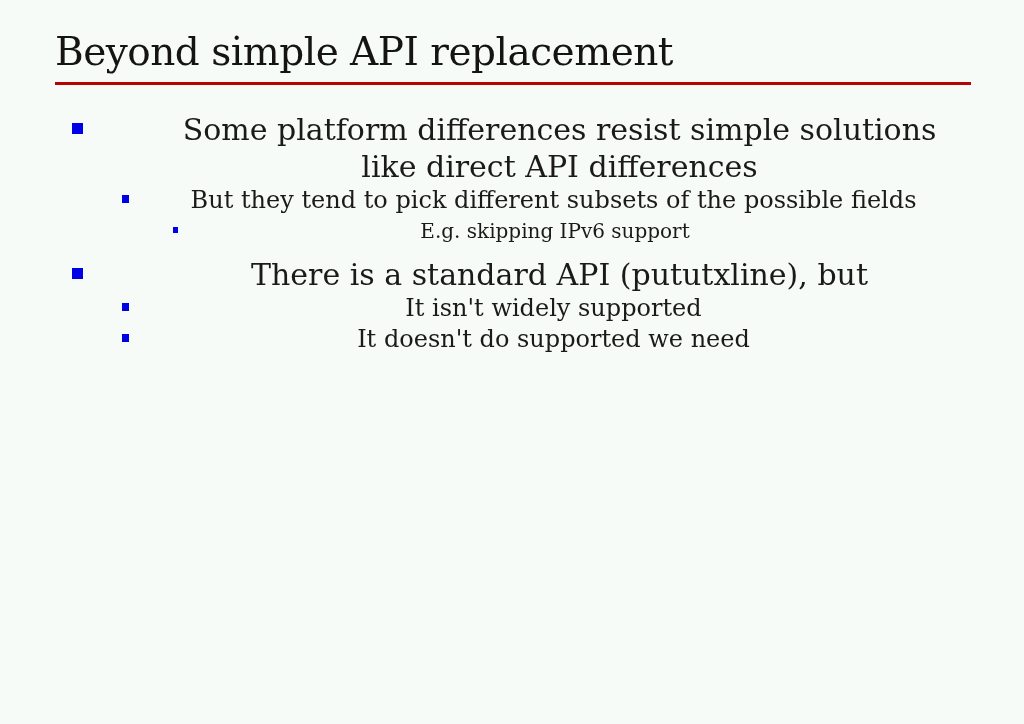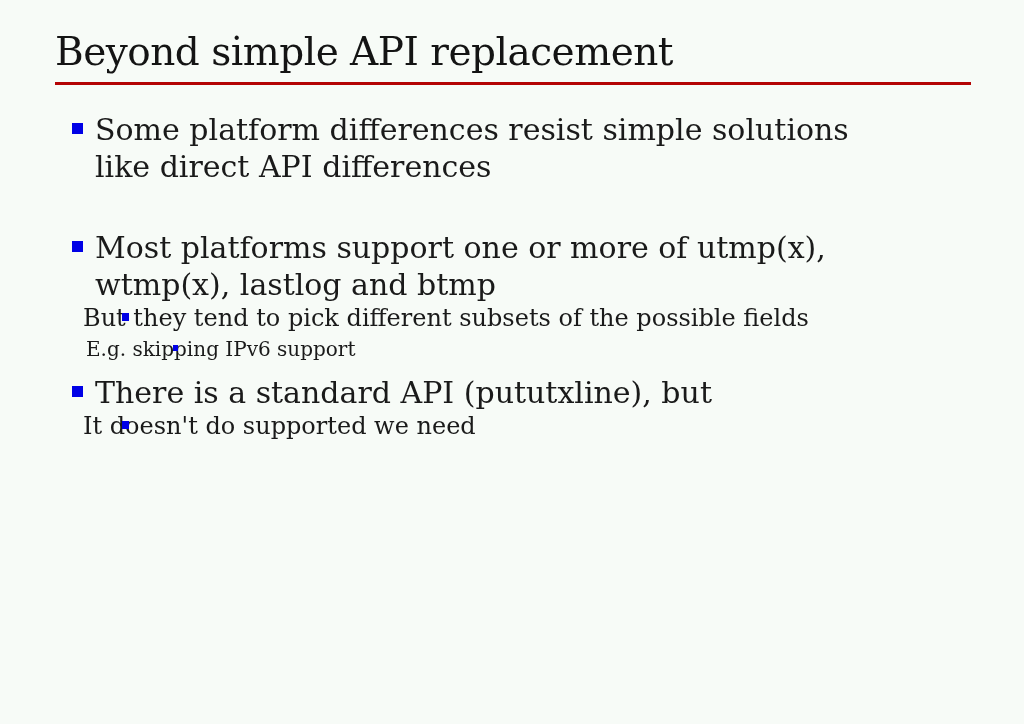--- a/index.html
+++ b/index.html
@@ -29,21 +29,21 @@
   }
   .rule {
     margin: 6px 0 0 55px;
     width: 916px;
     height: 3px;
     background: #b40404;
   }
   .content {
     margin-top: 26px;
   }
-  .li { position: relative; }
+  .li { position: relative; text-align: center; }
   .li .marker {
     position: absolute;
     background: #0000e6;
   }
   .l1 { padding-left: 95px; font-size: 30px; line-height: 37px; }
   .l1 .marker { left: 72px; top: 12px; width: 11px; height: 11px; }
   .l2 { padding-left: 83px; font-size: 24px; line-height: 31px; }
   .l2 .marker { left: 122px; top: 10px; width: 7px; height: 8px; }
   .l3 { padding-left: 86px; font-size: 20px; line-height: 30px; }
   .l3 .marker { left: 173px; top: 11px; width: 5px; height: 6px; }
@@ -66,41 +66,40 @@
   <section class="content">
 
     <div class="li l1">
       <span class="marker"></span>
       <p class="line">Some platform differences resist simple solutions</p>
       <p class="line">like direct API differences</p>
     </div>
 
 
 
-    <div class="li l1 gap-lg">
-      <span class="marker"></span>
-      <p class="line">Most platforms support one or more of utmp(x),</p>
-      <p class="line">wtmp(x), lastlog and btmp</p>
-    </div>
 
     <div class="li l2">
       <span class="marker"></span>
       <p class="line">But they tend to pick different subsets of the possible fields</p>
     </div>
 
     <div class="li l3">
       <span class="marker"></span>
       <p class="line">E.g. skipping IPv6 support</p>
     </div>
 
     <div class="li l1 gap-md">
       <span class="marker"></span>
       <p class="line">There is a standard API (pututxline), but</p>
     </div>
 
+    <div class="li l2">
+      <span class="marker"></span>
+      <p class="line">It isn't widely supported</p>
+    </div>
 
     <div class="li l2">
       <span class="marker"></span>
       <p class="line">It doesn't do supported we need</p>
     </div>
 
   </section>
 </main>
 
 </body></html>

